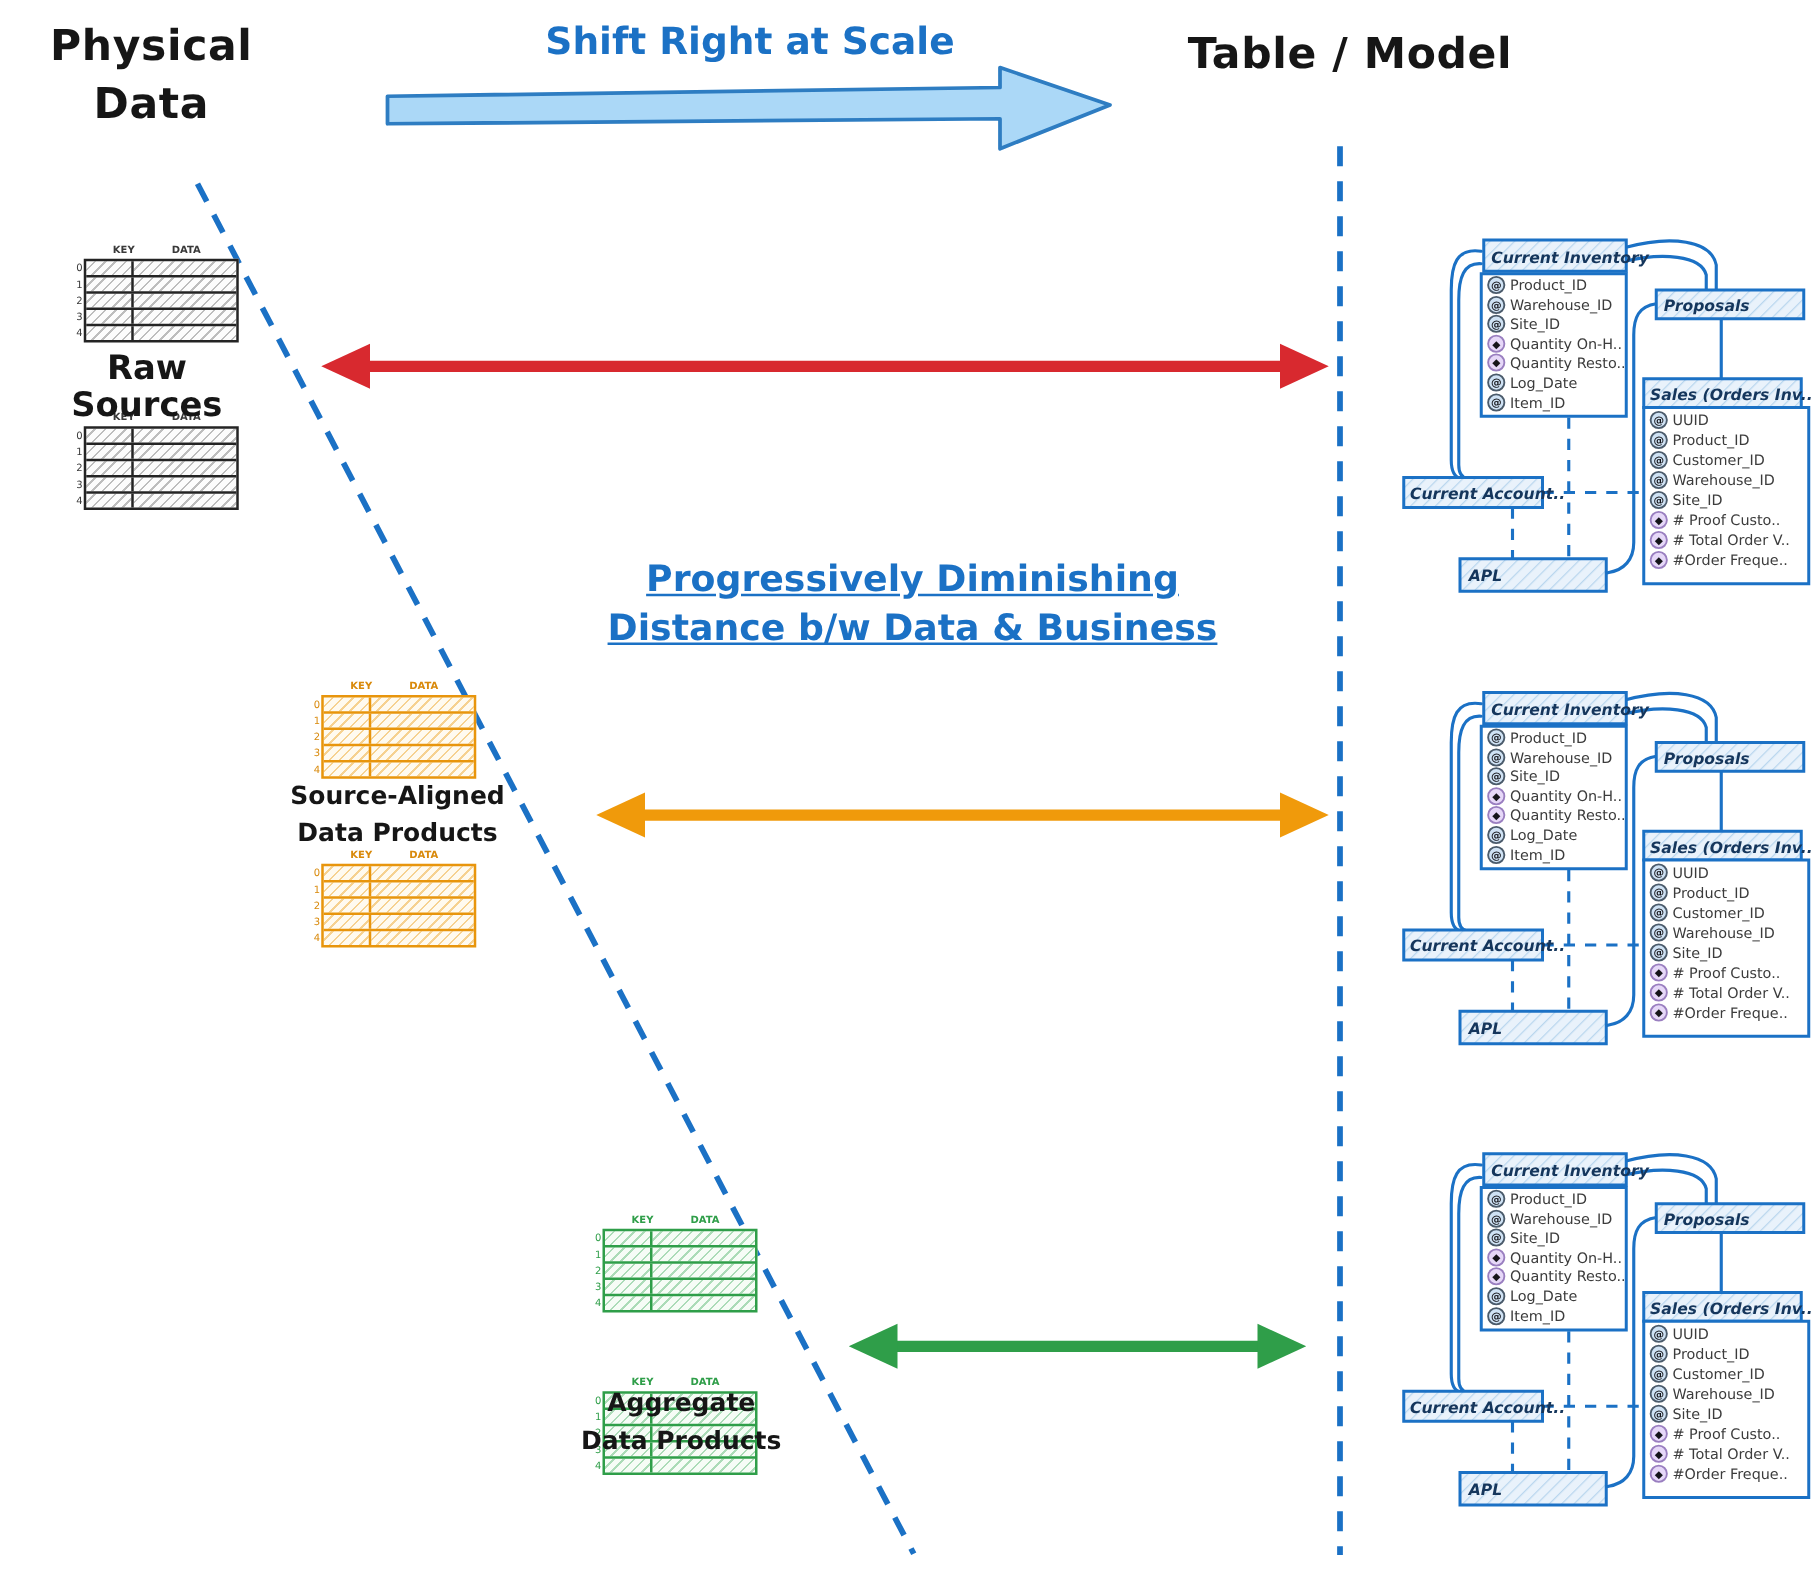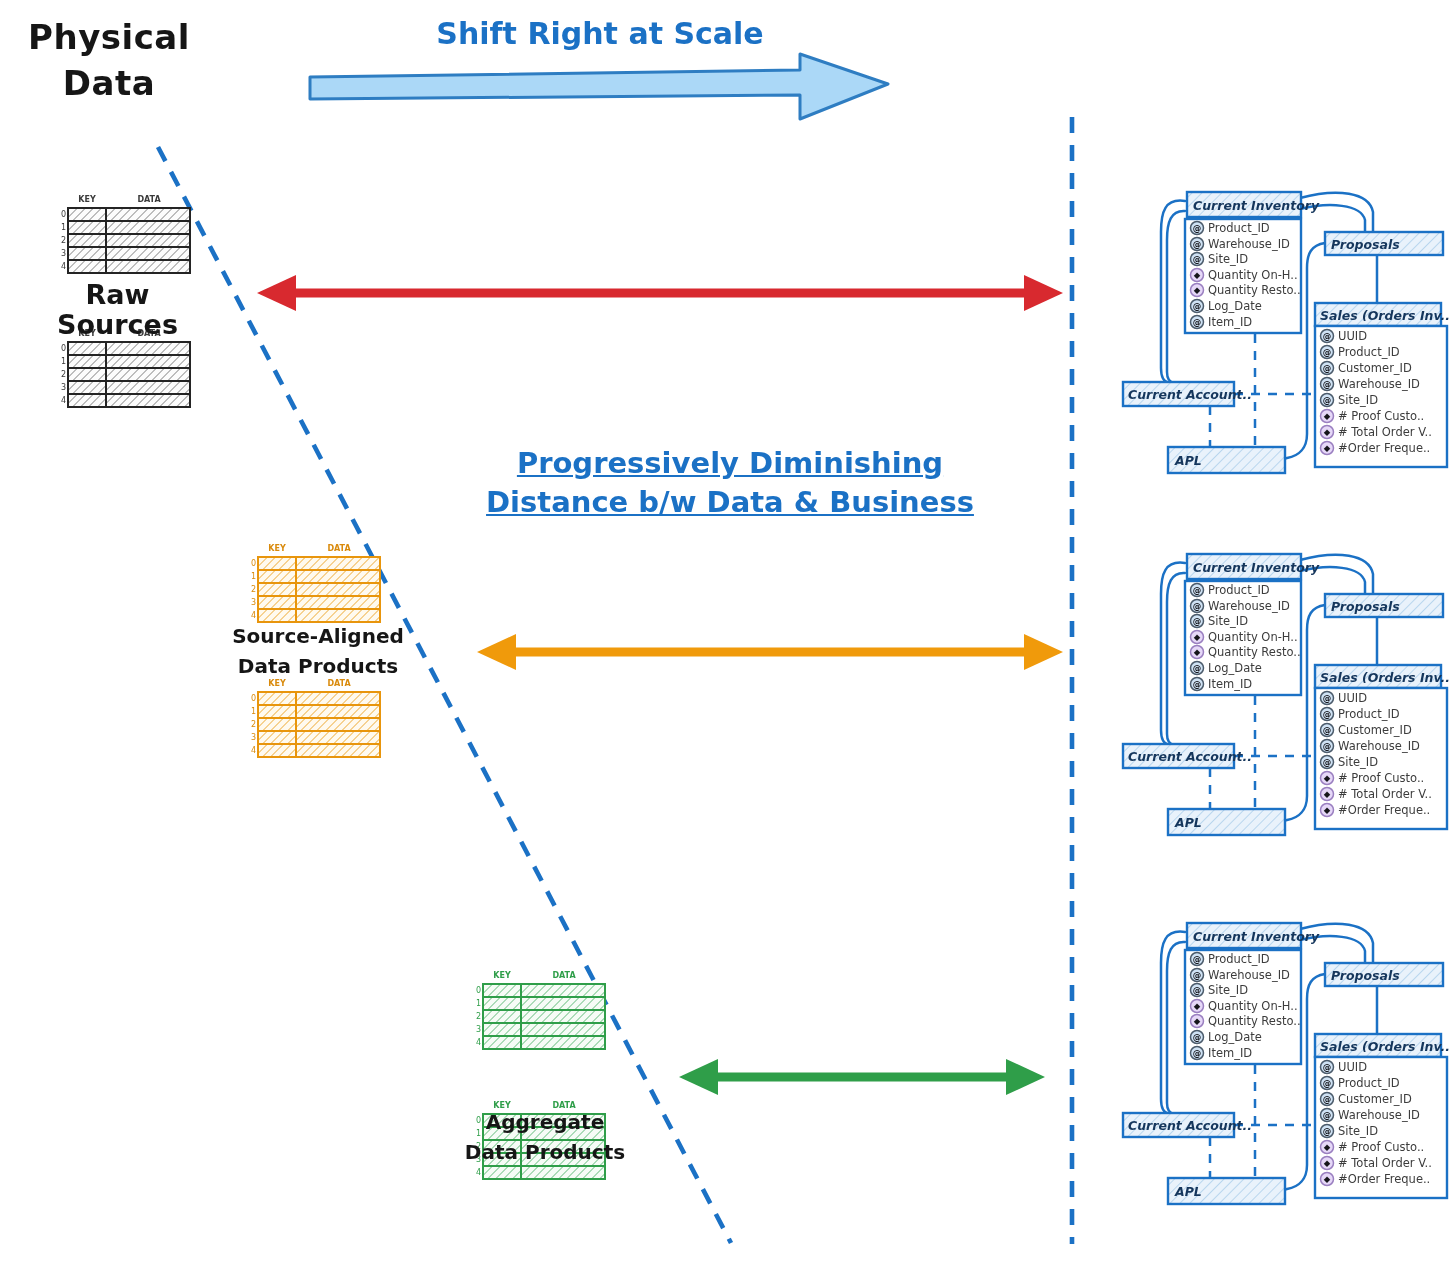--- a/index.html
+++ b/index.html
@@ -15,21 +15,21 @@
   #dim-label{font-size:29px;line-height:39px;text-decoration:underline;}
 
   
   .group-label{font-size:20px;font-weight:700;text-align:center;line-height:30px;color:#161616;}
 
   
   .pt-slot{position:absolute;width:124px;}
   .pt{position:relative;width:124px;}
   .pt-head{position:relative;height:12px;}
   .pt-key-label,.pt-data-label{position:absolute;top:0;font-size:8px;font-weight:700;color:var(--hd);text-align:center;}
-  .pt-key-label{left:0;width:40px;}
+  .pt-key-label{left:12px;width:40px;}
   .pt-data-label{left:40px;width:84px;}
   .pt-body{border:2px solid var(--c);background:var(--bg);}
   .pt-row{position:relative;display:flex;height:11px;border-bottom:2px solid var(--c);}
   .pt-row:last-child{border-bottom:none;}
   .pt-idx{position:absolute;left:-13px;top:1px;width:10px;font-size:8px;color:var(--hd);text-align:right;}
   .pt-cell{background:repeating-linear-gradient(135deg, transparent 0 4.5px, var(--hatch) 4.5px 5.8px);}
   .pt-cell-key{width:36px;border-right:2px solid var(--c);}
   .pt-cell-data{flex:1;}
   .pt-black{--c:#242424;--hatch:rgba(45,45,45,.30);--bg:#fcfcfc;--hd:#3a3a3a;}
   .pt-orange{--c:#e8950c;--hatch:rgba(235,160,30,.45);--bg:#fffaef;--hd:#d98a0c;}
@@ -54,28 +54,29 @@
   .ic{stroke-width:1.5;}
   .ic-key{fill:#cfe2f4;stroke:#4b5b6b;}
   .ic-measure{fill:#e6d8f8;stroke:#9a7fc0;}
   .ic-glyph{font-family:"DejaVu Sans", sans-serif;font-size:8.5px;fill:#15151a;text-anchor:middle;font-weight:700;}
 </style>
 </head>
 <body>
 
 <div class="canvas">
 
-  <div class="abs hand big-head" style="left:14px;top:14px;width:190px;">
+  <div class="abs hand big-head" style="left:26px;top:14px;width:190px;">
     <div>Physical</div>
     <div>Data</div>
   </div>
 
   <div class="abs blue-head" id="shift-label" style="left:390px;top:16px;width:420px;">Shift Right at Scale</div>
 
   <div class="abs hand big-head" style="left:920px;top:20px;width:320px;">
+    <div>Table / Model</div>
   </div>
 
   <div class="abs blue-head" id="dim-label" style="left:460px;top:444px;width:540px;">
     <div>Progressively Diminishing</div>
     <div>Distance b/w Data &amp; Business</div>
   </div>
 
   <svg class="abs" style="left:300px;top:48px;" width="600" height="82">
     <path d="M10,29 L500,22 L500,6 L588,36 L500,71 L500,47 L10,51 Z" fill="#abd8f7" stroke="#2e7dc2" stroke-width="3" stroke-linejoin="round"></path>
   </svg>

